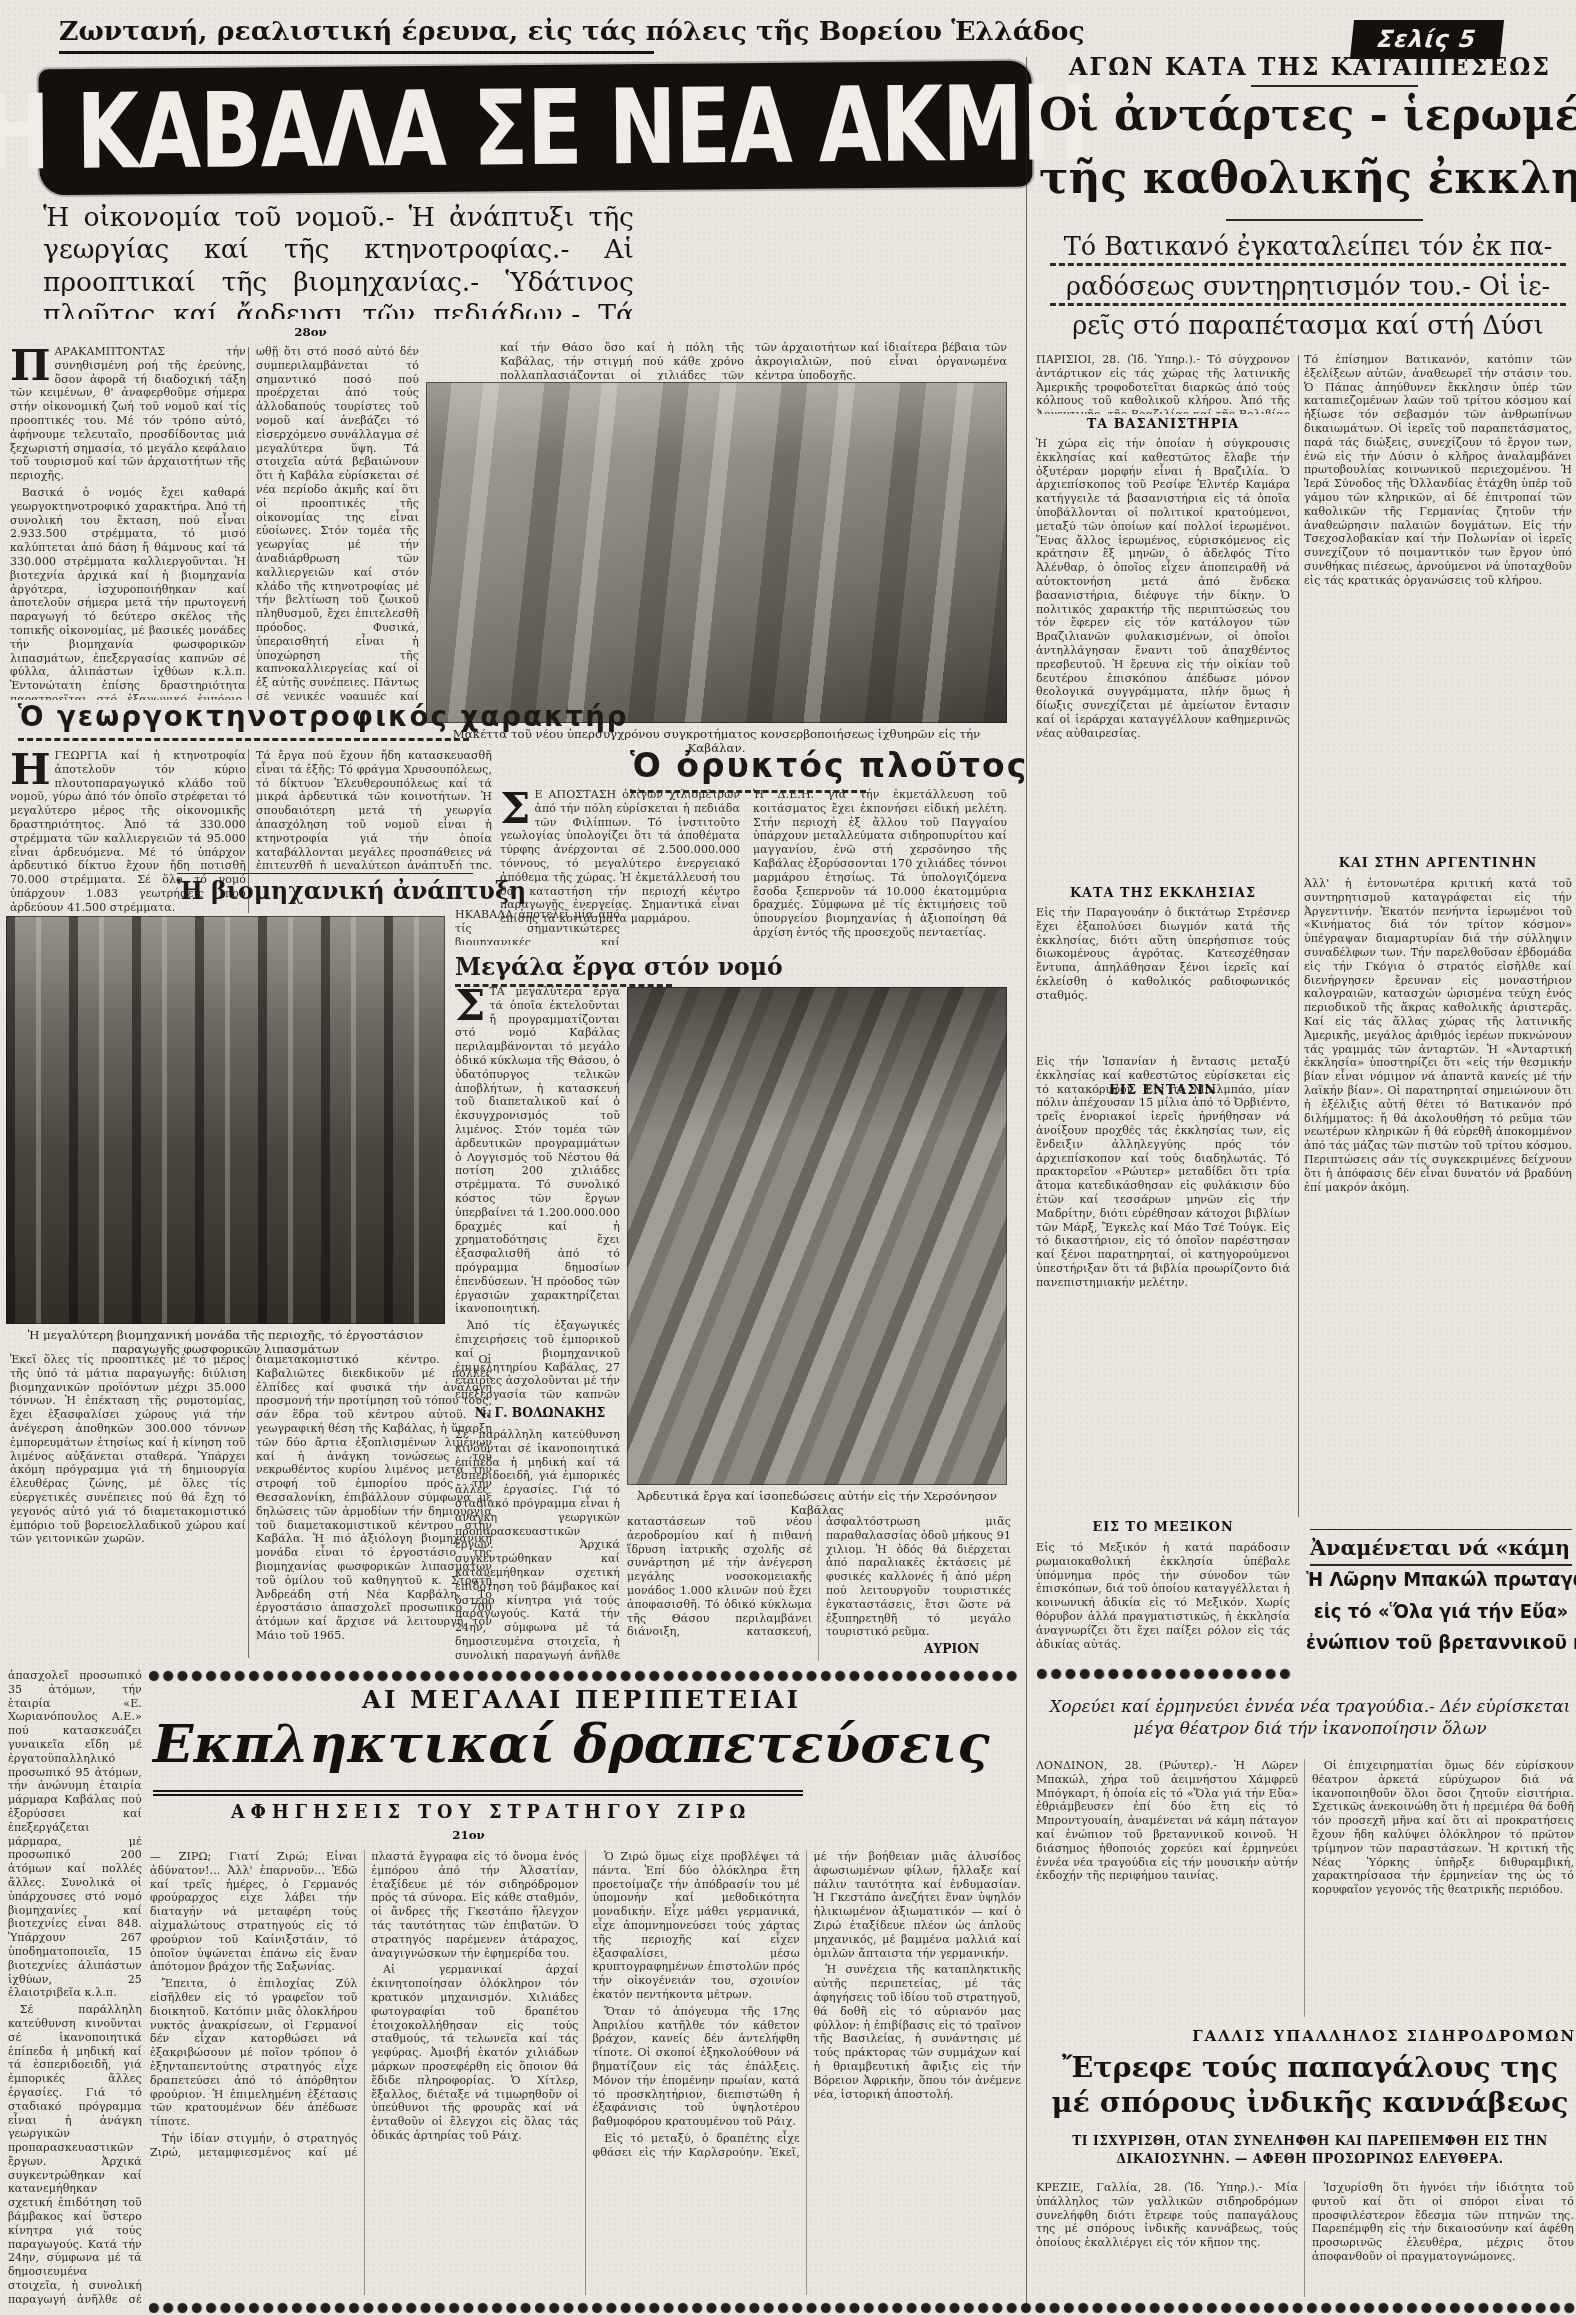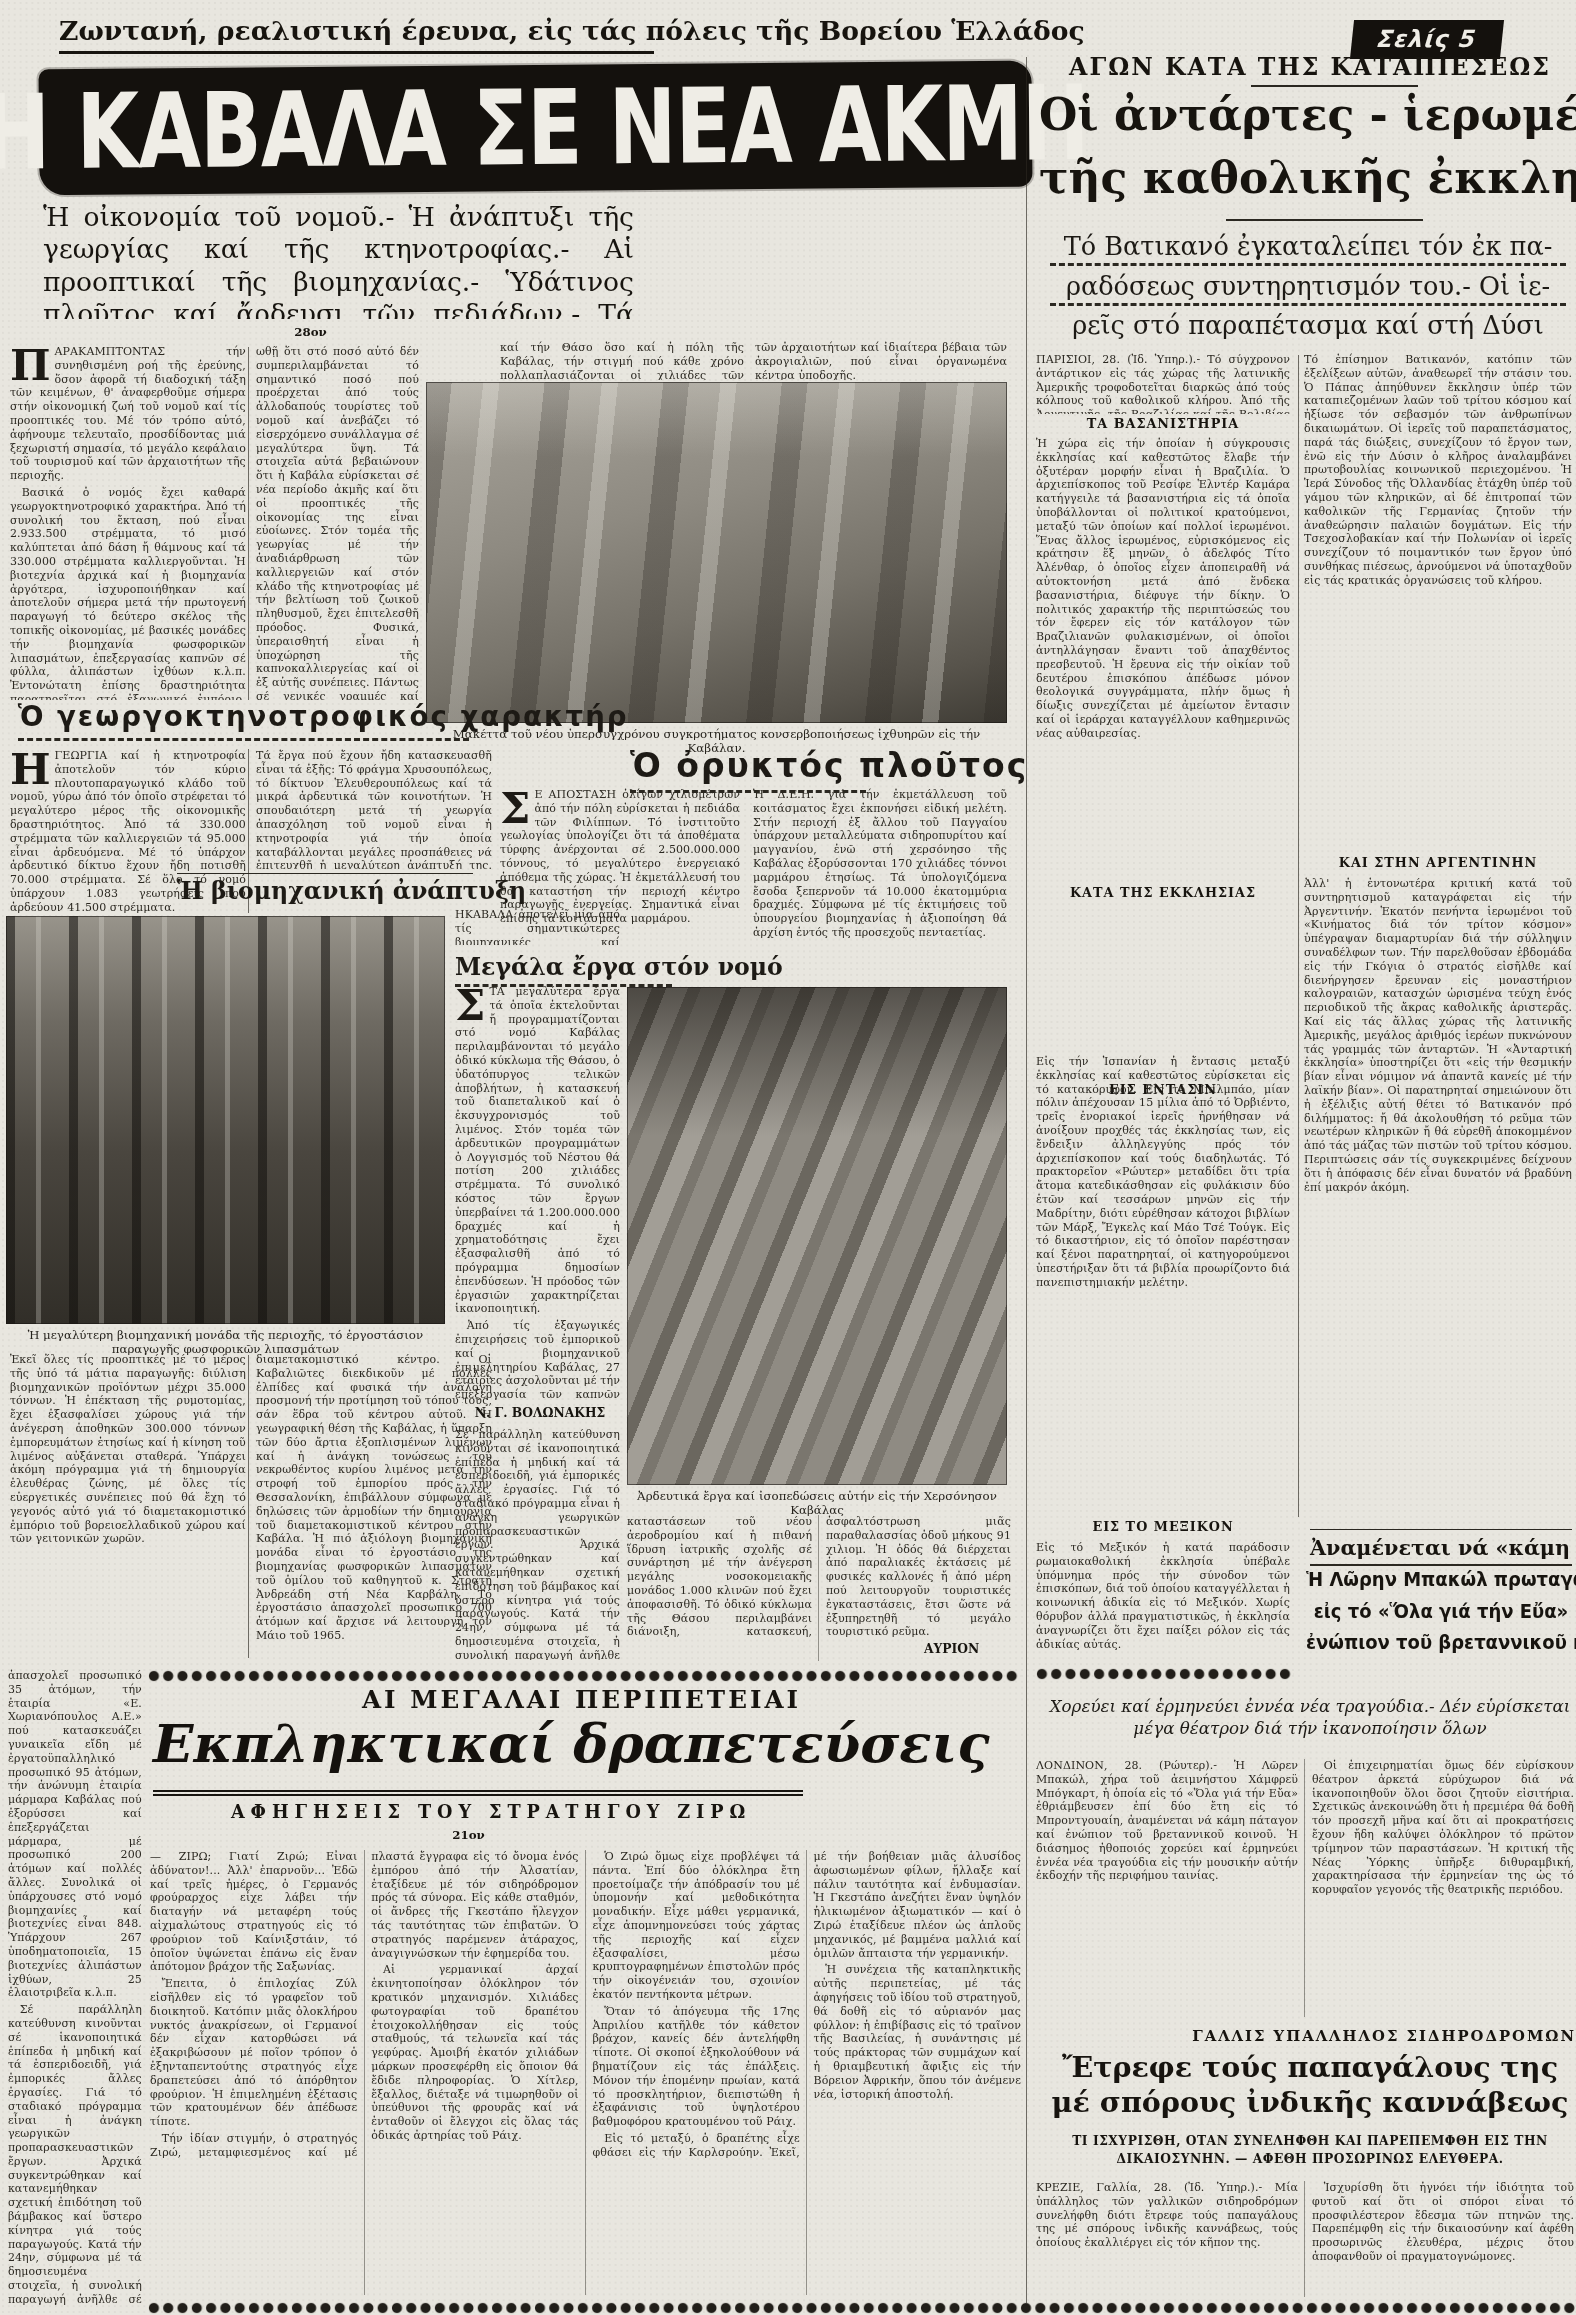--- a/index.html
+++ b/index.html
@@ -183,20 +183,23 @@
 
   <div class="abs vr" style="left:1298px;top:355px;height:1162px;"></div>
   <div class="blk" style="left:1036px;top:353px;width:254px;height:61px;">
     <p class="nofirst">ΠΑΡΙΣΙΟΙ, 28. (Ἰδ. Ὑπηρ.).- Τό σύγχρονον ἀντάρτικον εἰς τάς χώρας τῆς λατινικῆς Ἀμερικῆς τροφοδοτεῖται διαρκῶς ἀπό τούς κόλπους τοῦ καθολικοῦ κλήρου. Ἀπό τῆς Ἀργεντινῆς, τῆς Βραζιλίας καί τῆς Βολιβίας ἕως τό Μεξικόν καί ἀπό τήν Ἱσπανίαν ἕως τό παραπέτασμα, οἱ νεώτεροι ἰδίως κληρικοί τάσσονται εἰς τό πλευρόν τῶν καταπιεζομένων τάξεων καί δέν διστάζουν νά λάβουν καί τά ὅπλα.</p>
   </div>
   <div class="abs subh" style="left:1036px;top:418px;width:254px;">ΤΑ ΒΑΣΑΝΙΣΤΗΡΙΑ</div>
   <div class="blk" style="left:1036px;top:437px;width:254px;height:445px;">
     <p class="nofirst">Ἡ χώρα εἰς τήν ὁποίαν ἡ σύγκρουσις ἐκκλησίας καί καθεστῶτος ἔλαβε τήν ὀξυτέραν μορφήν εἶναι ἡ Βραζιλία. Ὁ ἀρχιεπίσκοπος τοῦ Ρεσίφε Ἑλντέρ Καμάρα κατήγγειλε τά βασανιστήρια εἰς τά ὁποῖα ὑποβάλλονται οἱ πολιτικοί κρατούμενοι, μεταξύ τῶν ὁποίων καί πολλοί ἱερωμένοι. Ἕνας ἄλλος ἱερωμένος, εὑρισκόμενος εἰς κράτησιν ἕξ μηνῶν, ὁ ἀδελφός Τίτο Ἀλένθαρ, ὁ ὁποῖος εἶχεν ἀποπειραθῆ νά αὐτοκτονήση μετά ἀπό ἕνδεκα βασανιστήρια, διέφυγε τήν δίκην. Ὁ πολιτικός χαρακτήρ τῆς περιπτώσεώς του τόν ἔφερεν εἰς τόν κατάλογον τῶν Βραζιλιανῶν φυλακισμένων, οἱ ὁποῖοι ἀντηλλάγησαν ἔναντι τοῦ ἀπαχθέντος πρεσβευτοῦ. Ἡ ἔρευνα εἰς τήν οἰκίαν τοῦ δευτέρου ἐπισκόπου ἀπέδωσε μόνον θεολογικά συγγράμματα, πλήν ὅμως ἡ δίωξις συνεχίζεται μέ ἀμείωτον ἔντασιν καί οἱ ἱεράρχαι καταγγέλλουν καθημερινῶς νέας αὐθαιρεσίας.</p>
   </div>
   <div class="abs subh" style="left:1036px;top:887px;width:254px;">ΚΑΤΑ ΤΗΣ ΕΚΚΛΗΣΙΑΣ</div>
+  <div class="blk" style="left:1036px;top:906px;width:254px;height:173px;">
+    <p class="nofirst">Εἰς τήν Παραγουάην ὁ δικτάτωρ Στρέσνερ ἔχει ἐξαπολύσει διωγμόν κατά τῆς ἐκκλησίας, διότι αὕτη ὑπερήσπισε τούς διωκομένους ἀγρότας. Κατεσχέθησαν ἔντυπα, ἀπηλάθησαν ξένοι ἱερεῖς καί ἐκλείσθη ὁ καθολικός ραδιοφωνικός σταθμός.</p>
+  </div>
   <div class="abs subh" style="left:1036px;top:1084px;width:254px;">ΕΙΣ ΕΝΤΑΣΙΝ</div>
   <div class="blk" style="left:1036px;top:1055px;width:254px;height:414px;">
     <p class="nofirst">Εἰς τήν Ἱσπανίαν ἡ ἔντασις μεταξύ ἐκκλησίας καί καθεστῶτος εὑρίσκεται εἰς τό κατακόρυφον. Εἰς τό Μπιλμπάο, μίαν πόλιν ἀπέχουσαν 15 μίλια ἀπό τό Ὀρβιέντο, τρεῖς ἐνοριακοί ἱερεῖς ἠρνήθησαν νά ἀνοίξουν προχθές τάς ἐκκλησίας των, εἰς ἔνδειξιν ἀλληλεγγύης πρός τόν ἀρχιεπίσκοπον καί τούς διαδηλωτάς. Τό πρακτορεῖον «Ρώυτερ» μεταδίδει ὅτι τρία ἄτομα κατεδικάσθησαν εἰς φυλάκισιν δύο ἐτῶν καί τεσσάρων μηνῶν εἰς τήν Μαδρίτην, διότι εὑρέθησαν κάτοχοι βιβλίων τῶν Μάρξ, Ἔγκελς καί Μάο Τσέ Τούγκ. Εἰς τό δικαστήριον, εἰς τό ὁποῖον παρέστησαν καί ξένοι παρατηρηταί, οἱ κατηγορούμενοι ὑπεστήριξαν ὅτι τά βιβλία προωρίζοντο διά πανεπιστημιακήν μελέτην.</p>
   </div>
   <div class="abs subh" style="left:1036px;top:1521px;width:254px;">ΕΙΣ ΤΟ ΜΕΞΙΚΟΝ</div>
   <div class="blk" style="left:1036px;top:1541px;width:254px;height:120px;">
     <p class="nofirst">Εἰς τό Μεξικόν ἡ κατά παράδοσιν ρωμαιοκαθολική ἐκκλησία ὑπέβαλε ὑπόμνημα πρός τήν σύνοδον τῶν ἐπισκόπων, διά τοῦ ὁποίου καταγγέλλεται ἡ κοινωνική ἀδικία εἰς τό Μεξικόν. Χωρίς θόρυβον ἀλλά πραγματιστικῶς, ἡ ἐκκλησία ἀναγνωρίζει ὅτι ἔχει παίξει ρόλον εἰς τάς ἀδικίας αὐτάς.</p>
   </div>
   <div class="abs dots" style="left:1036px;top:1667px;width:258px;height:13.8px;"></div>
 

